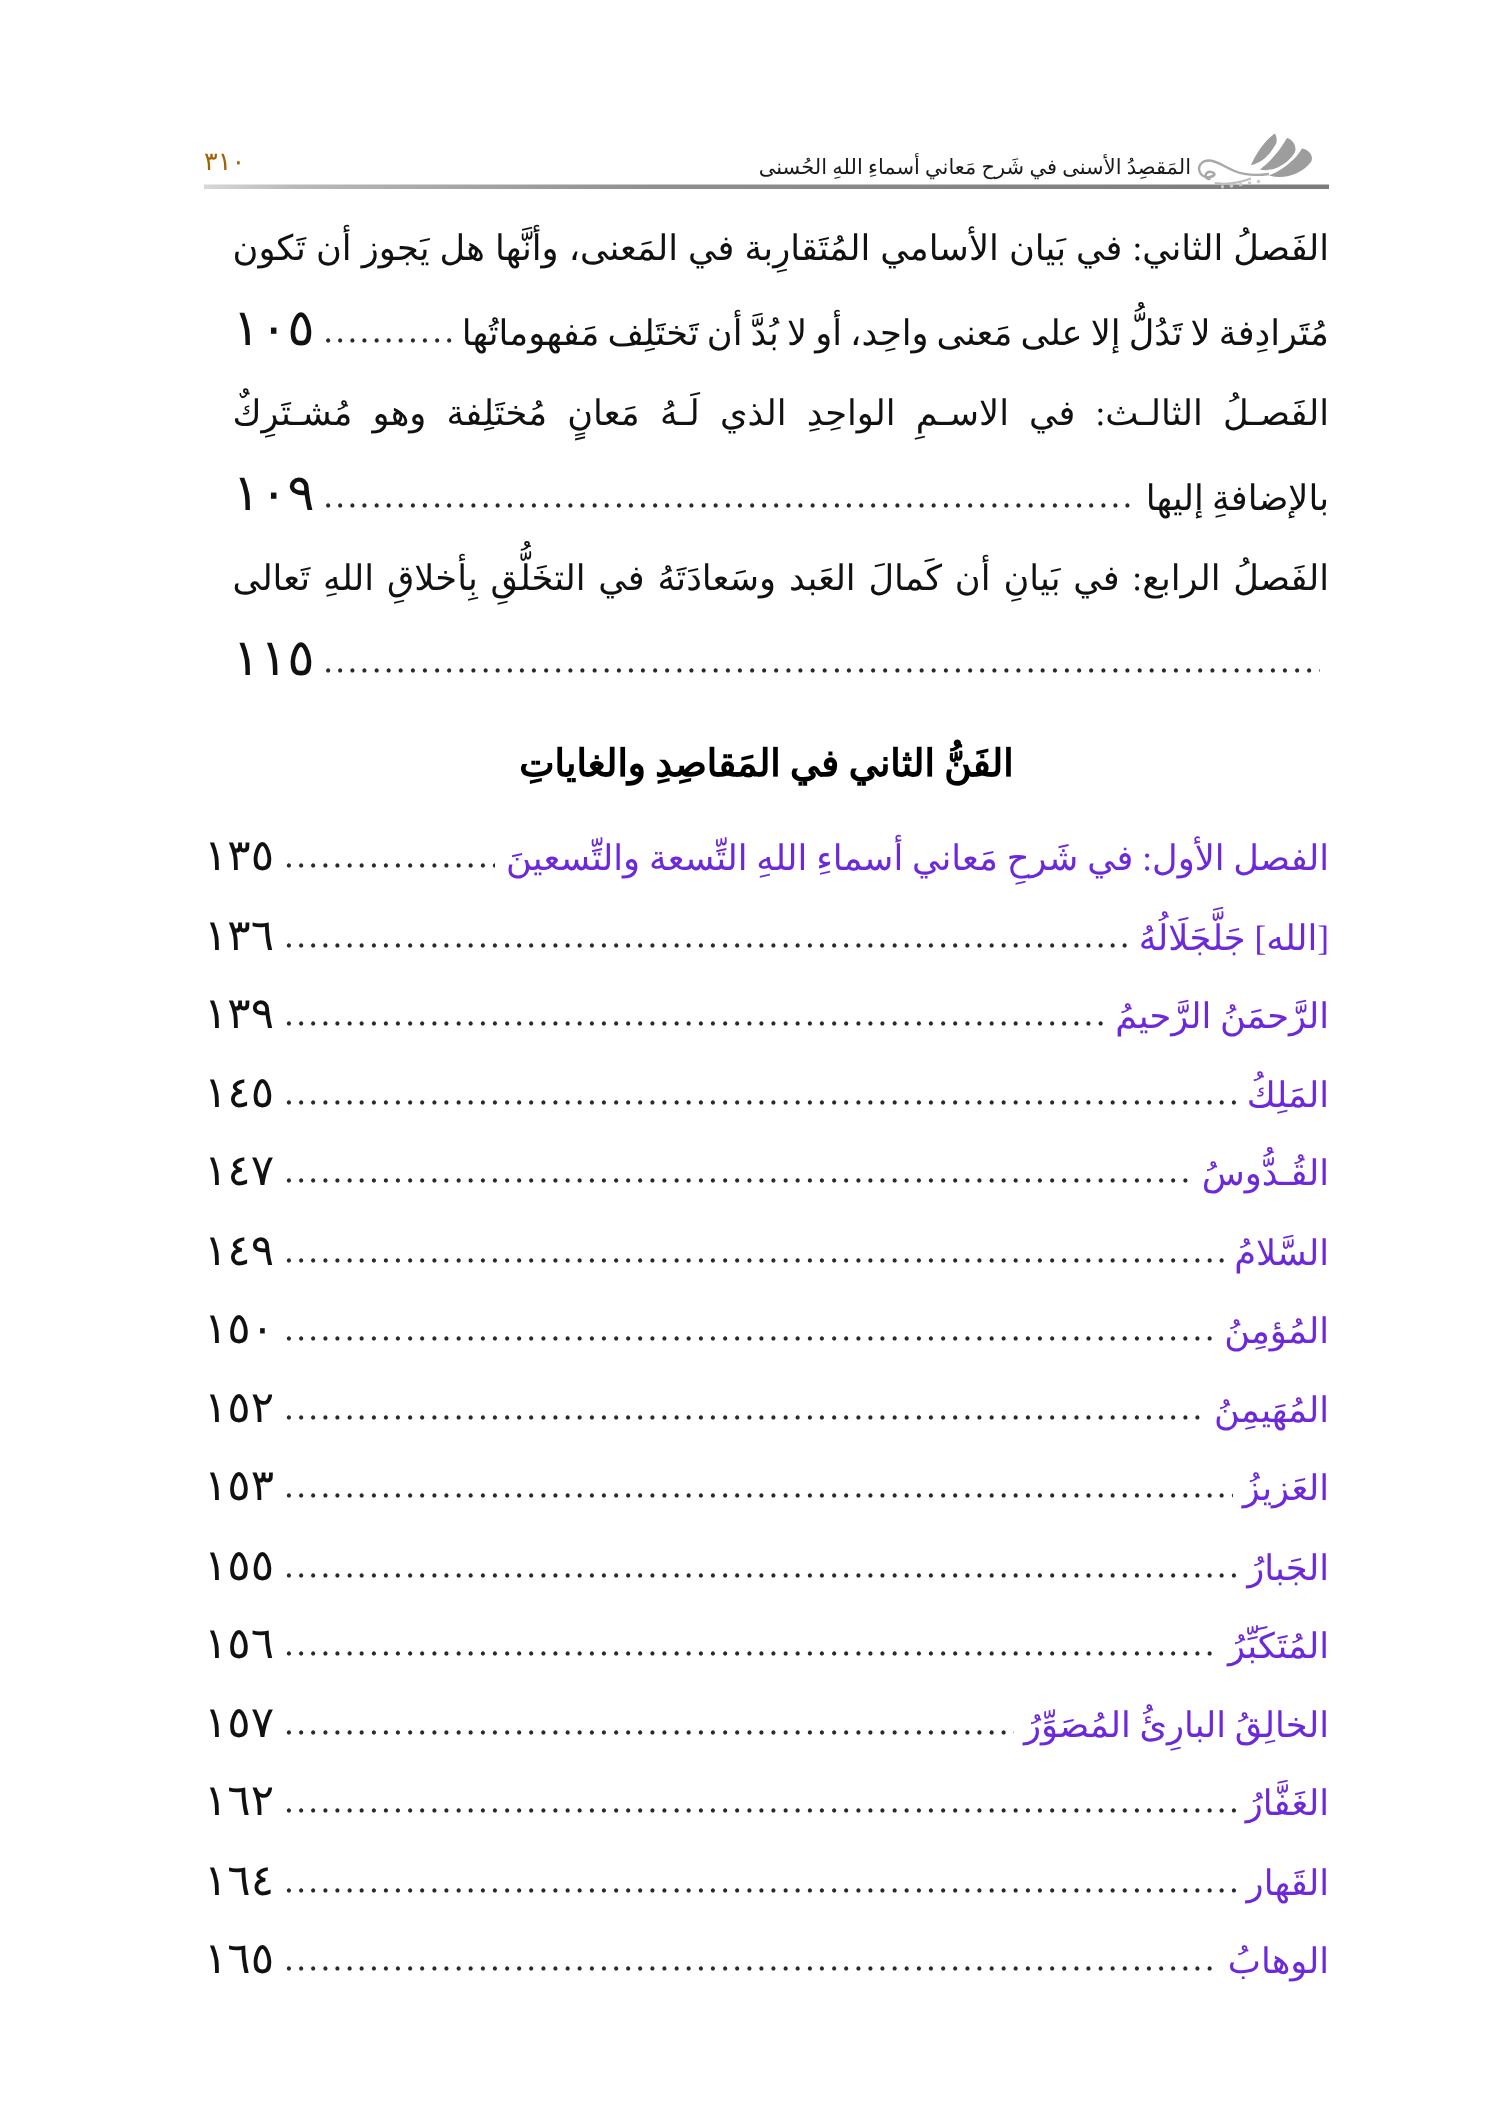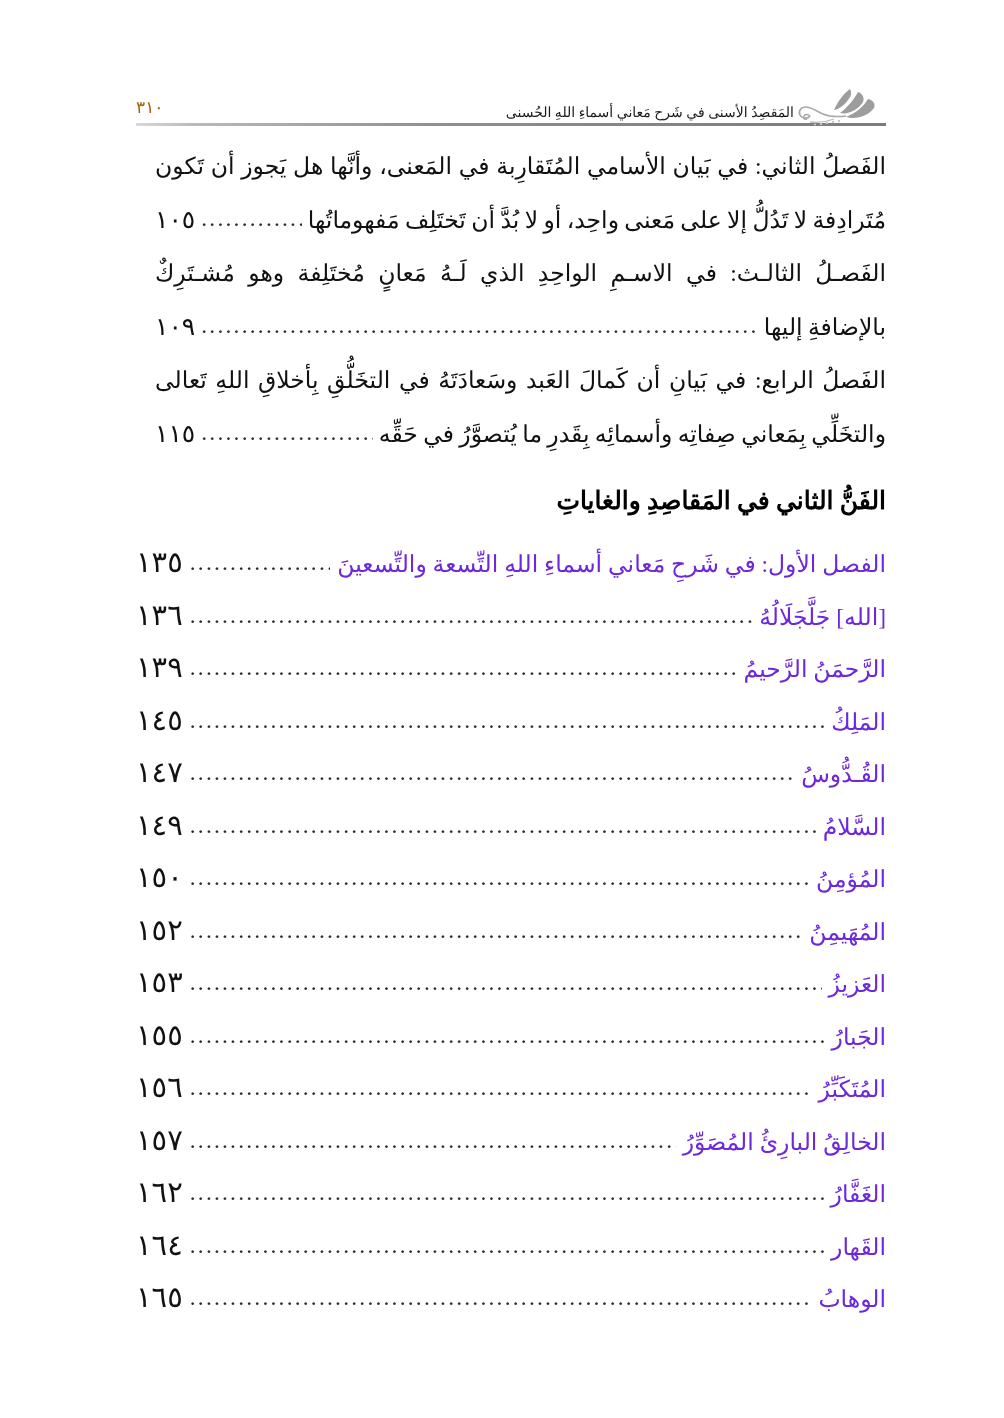--- a/index.html
+++ b/index.html
@@ -111,28 +111,29 @@
     margin: 0 6px;
     font-size: 23.5px;
     letter-spacing: 2.2px;
     color: #2a2a2a;
     direction: ltr;
     text-align: left;
     transform: translateY(-2px);
   }
   .tail-page {
     flex: 0 0 auto;
-    font-size: 25px;
+    font-size: 34px;
     letter-spacing: 1px;
     direction: ltr;
     unicode-bidi: embed;
   }
 
   
   .section-heading {
+    text-align: center;
     font-size: 25px;
     font-weight: bold;
     margin-top: 16px;
     margin-bottom: 12px;
     color: #000;
     line-height: 48px;
   }
 
   
   .toc-row {
@@ -220,21 +221,20 @@
         <div class="ln">الفَصـلُ الثالـث: في الاسـمِ الواحِدِ الذي لَـهُ مَعانٍ مُختَلِفة وهو مُشـتَرِكٌ</div>
         <div class="ln tail">
           <span class="tail-text">بالإضافةِ إليها</span>
           <span class="tail-leader">....................................................................................................................................................................</span>
           <span class="tail-page">١٠٩</span>
         </div>
       </div>
       <div class="toc-block">
         <div class="ln">الفَصلُ الرابع: في بَيانِ أن كَمالَ العَبد وسَعادَتَهُ في التخَلُّقِ بِأخلاقِ اللهِ تَعالى</div>
         <div class="ln tail">
-          <span class="tail-text">والتخَلِّي بِمَعاني صِفاتِه وأسمائِه بِقَدرِ ما يُتصوَّرُ في حَقِّه</span>
           <span class="tail-leader">....................................................................................................................................................................</span>
           <span class="tail-page">١١٥</span>
         </div>
       </div>
       <div class="section-heading">الفَنُّ الثاني في المَقاصِدِ والغاياتِ</div>
       <div class="toc-row">
         <span class="label">الفصل الأول: في شَرحِ مَعاني أسماءِ اللهِ التِّسعة والتِّسعينَ</span>
         <span class="leader">....................................................................................................................................................................</span>
         <span class="pageno">١٣٥</span>
       </div>

